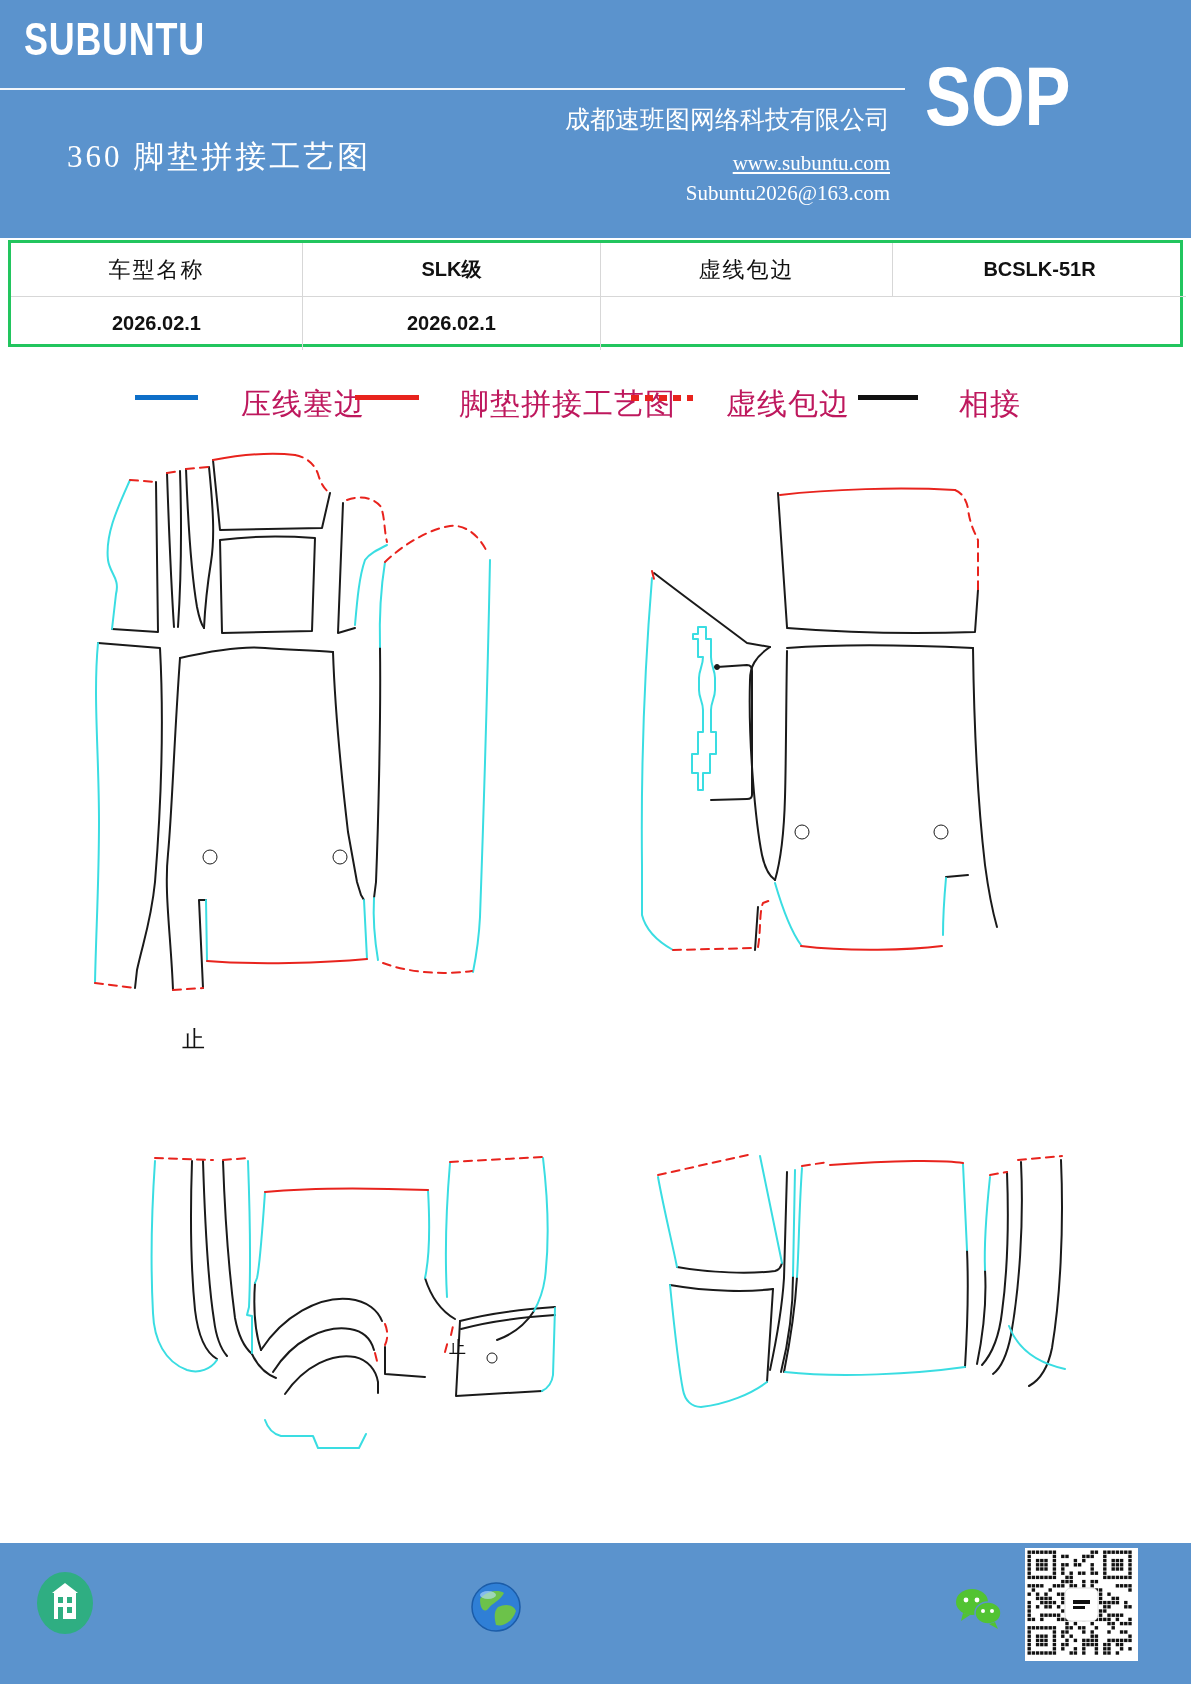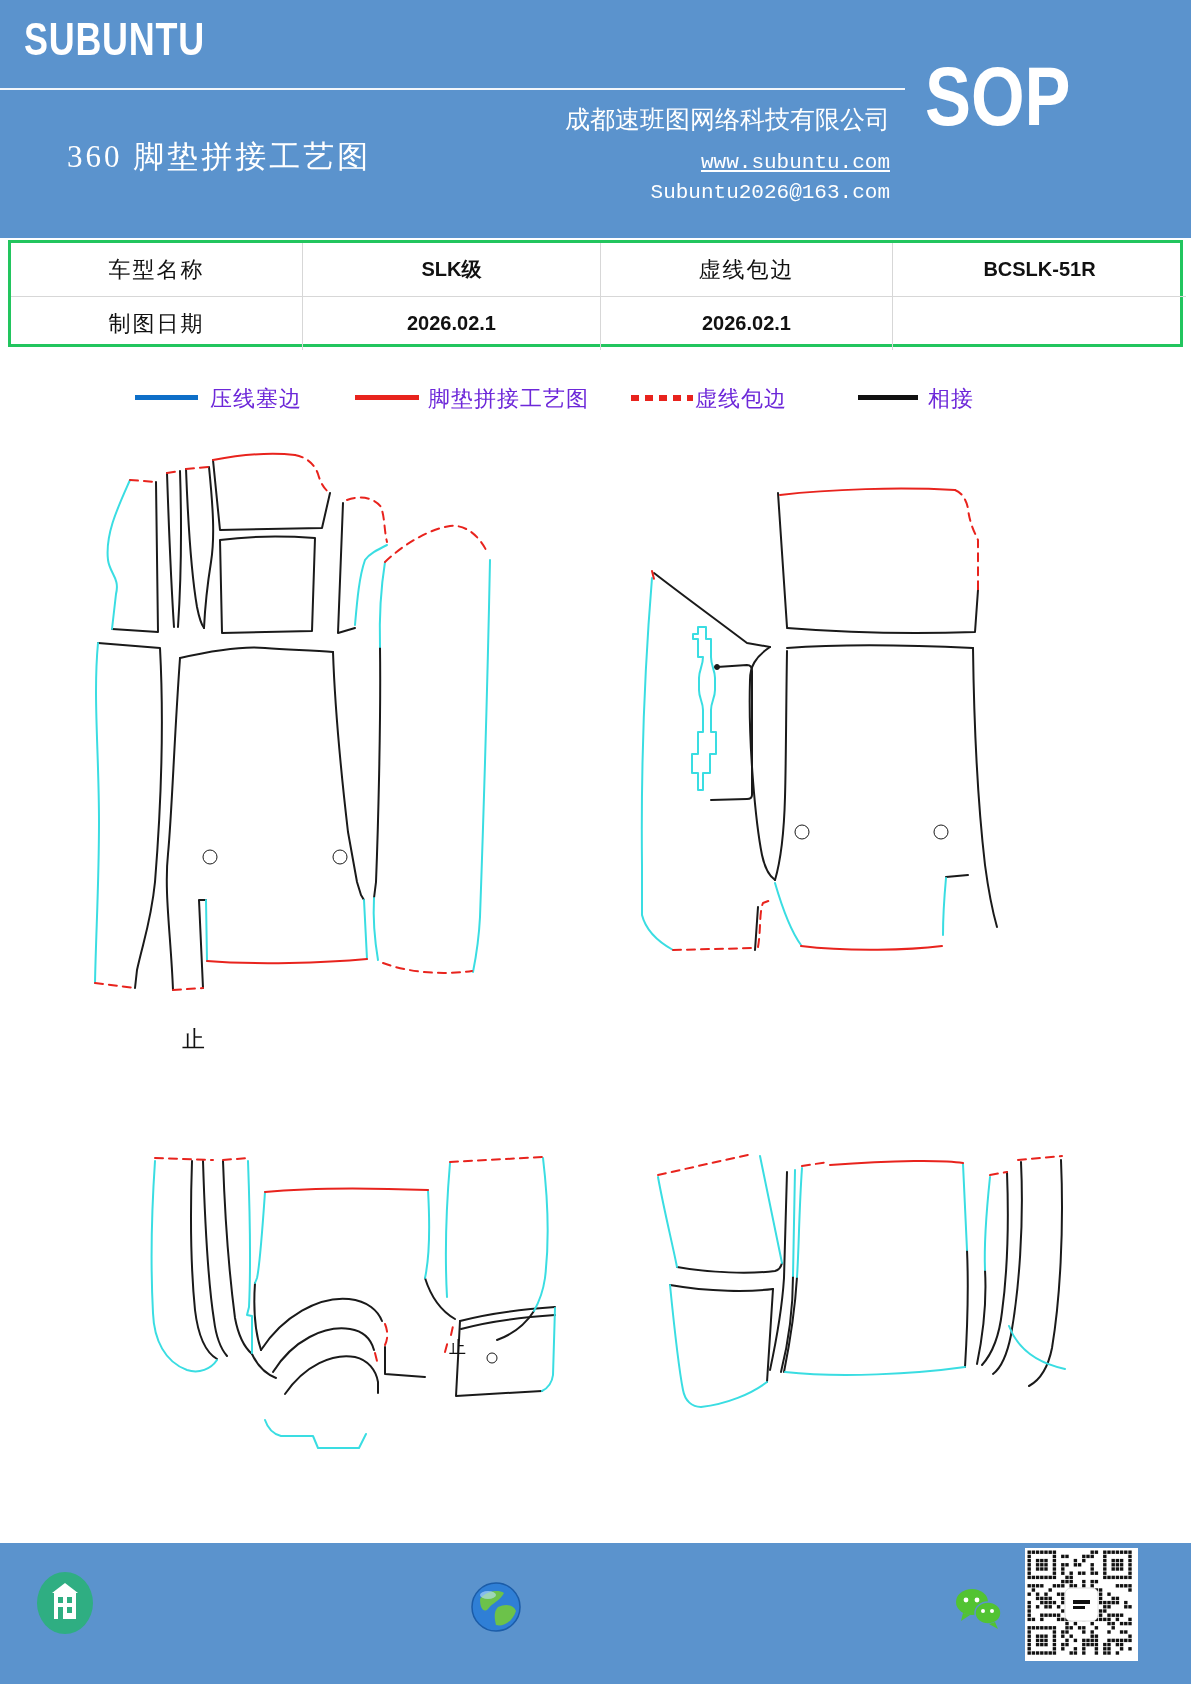--- a/index.html
+++ b/index.html
@@ -10,41 +10,41 @@
   
   .hdr{position:absolute;left:0;top:0;width:1191px;height:238px;background:#5b93cd;padding-left:23px;}
   .logo{position:absolute;left:24px;top:12px;color:#fff;font-family:"Liberation Sans",sans-serif;
         font-weight:bold;font-size:46px;letter-spacing:1px;transform:scaleX(.78);transform-origin:left top;}
   .hrule{position:absolute;left:0;top:88px;width:905px;height:2px;background:#f2f6fb;}
   .hcompany{position:absolute;left:490px;top:94px;width:400px;text-align:right;color:#fff;font-size:25px;margin-top:9px;}
   .htitle{position:absolute;left:28px;top:136px;color:#fff;font-size:31px;letter-spacing:3px;margin-left:39px;}
   .sop{position:absolute;left:925px;top:48px;color:#fff;font-family:"Liberation Sans",sans-serif;
        font-weight:bold;font-size:84px;transform:scaleX(.82);transform-origin:left top;}
   .hlinks{position:absolute;left:590px;top:148px;width:300px;text-align:right;color:#fff;
-          font-family:Liberation Mono, monospace;font-size:21px;line-height:30px;}
+          font-family:Liberation Serif, serif;font-size:21px;line-height:30px;}
   .hlinks .www{text-decoration:underline;cursor:pointer;}
 
   
   .tbl{position:absolute;left:8px;top:240px;width:1175px;height:107px;
        display:grid;grid-template-columns:292px 298px 292px 293px;grid-template-rows:54px 53px;
        border:3px solid #22c55e;background:#fff;box-sizing:border-box;}
   .tbl>div{border-right:1px solid #d7d7d7;border-bottom:1px solid #d7d7d7;
        display:flex;align-items:center;justify-content:center;color:#111;box-sizing:border-box;}
   .tbl>div:nth-child(4n){border-right:none;text-align:center;}
   .tbl>div:nth-child(n+5){border-bottom:none;}
   .lab{font-size:22px;letter-spacing:2px;}
   .val{font-family:"Liberation Sans",sans-serif;font-size:20px;font-weight:600;}
 
   
   .sw{position:absolute;height:5px;top:395px;}
   .sw.blue{background:#0e6fc8;}
   .sw.red{background:#e8231d;}
   .sw.black{background:#111;}
   .sw.dash{background:repeating-linear-gradient(90deg,#e8231d 0 8px,transparent 8px 14px);height:6px;}
-  .lg{position:absolute;top:384px;font-size:22px;color:#6d28d9;letter-spacing:1px;}
+  .lg{position:absolute;top:384px;font-size:30px;color:#be185d;letter-spacing:1px;margin-left:31px;}
 
   
   svg.draw{position:absolute;}
   svg.draw path{fill:none;stroke-width:2;stroke-linecap:round;stroke-linejoin:round;}
   svg.draw circle{fill:none;}
   .k{stroke:#1a1a1a;}
   .c{stroke:#3adde2;}
   .r{stroke:#e8231d;stroke-width:2.4;}
   .d{stroke:#e8231d;stroke-width:3;stroke-dasharray:8 6;}
   .stop1{position:absolute;left:182px;top:1024px;font-size:23px;color:#111;}
@@ -69,21 +69,20 @@
       <div class="www">www.subuntu.com</div>
       <div>Subuntu2026@163.com</div>
     </div>
   </div>
 
   <div class="tbl">
     <div class="lab">车型名称</div>
     <div class="val">SLK级</div>
     <div class="lab">虚线包边</div>
     <div class="val">BCSLK-51R</div>
-    <div class="lab">制图日期</div>
     <div class="val">2026.02.1</div>
     <div class="val">2026.02.1</div>
   </div>
 
   <div class="sw blue" style="left:135px;width:63px;"></div>
   <div class="lg" style="left:210px;">压线塞边</div>
   <div class="sw red" style="left:355px;width:64px;"></div>
   <div class="lg" style="left:428px;">脚垫拼接工艺图</div>
   <div class="sw dash" style="left:631px;width:62px;"></div>
   <div class="lg" style="left:695px;">虚线包边</div>

